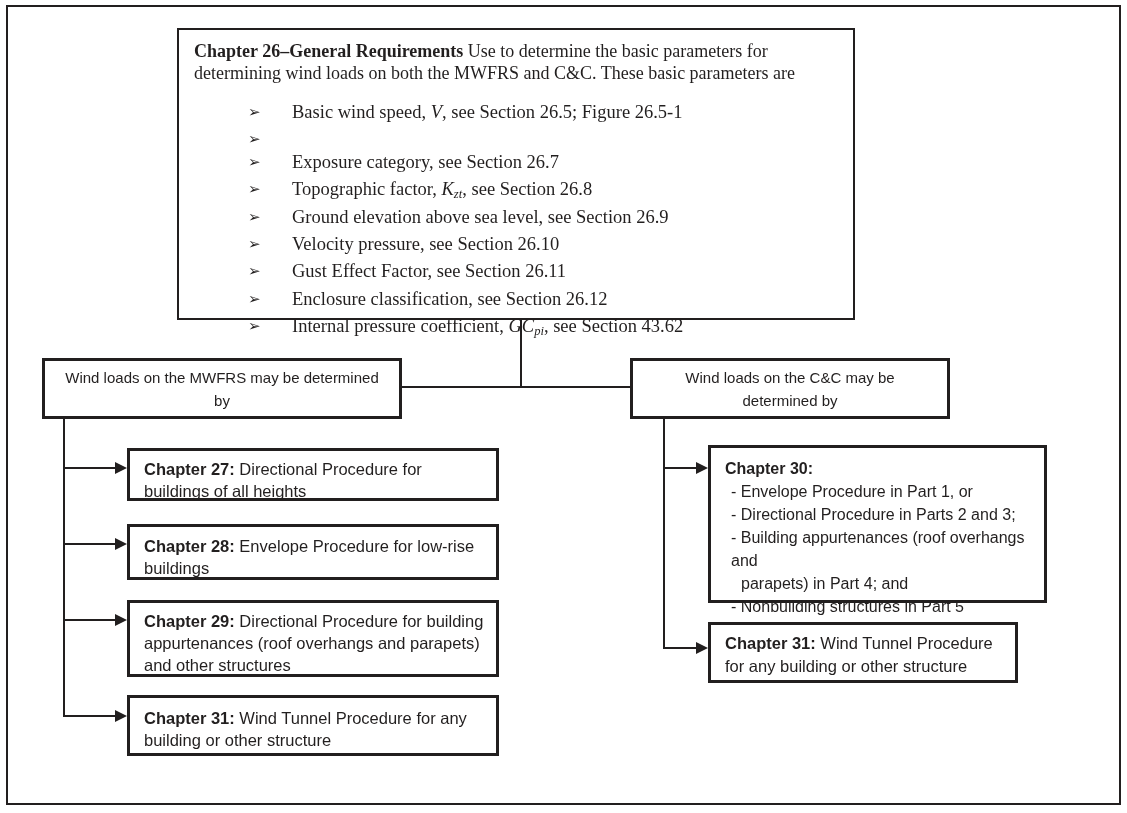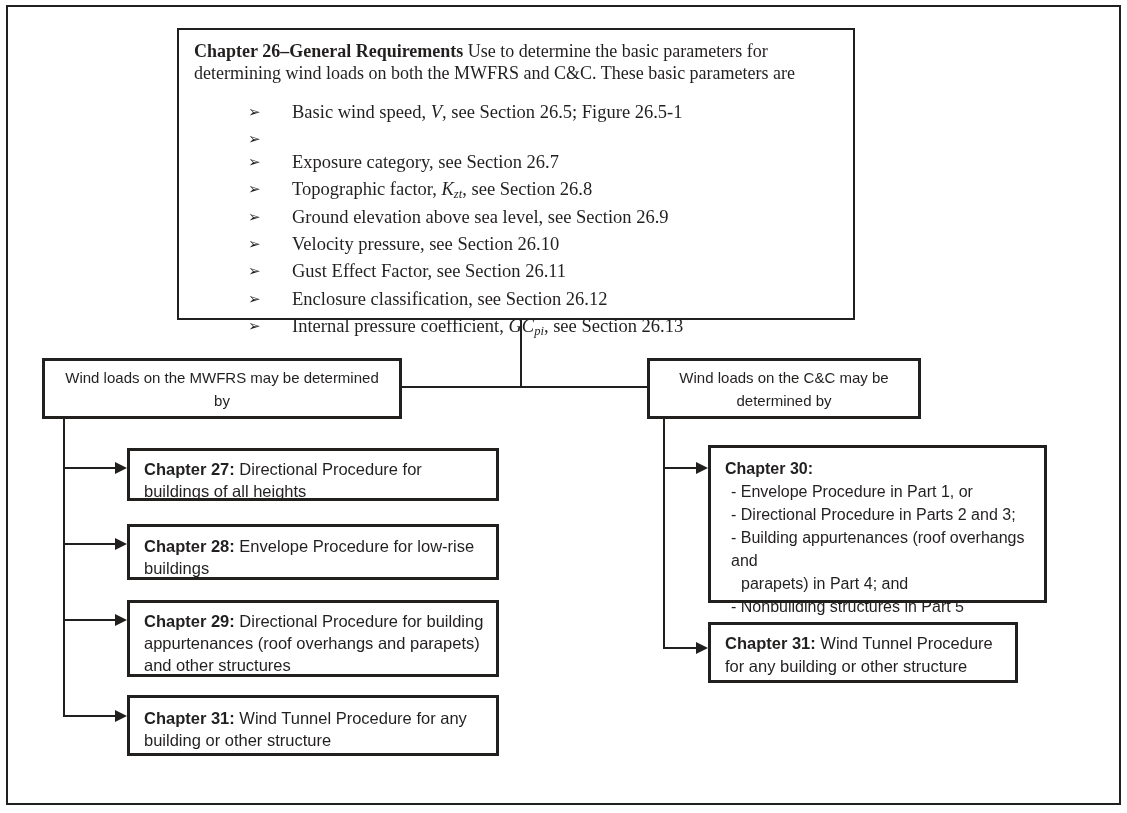--- a/index.html
+++ b/index.html
@@ -36,21 +36,21 @@
   
   .line{background:#221f1f;}
   
   .hdr-box{
     border:3px solid #221f1f;background:#fff;
     display:flex;align-items:center;justify-content:center;
     text-align:center;font-size:15px;line-height:23px;
     padding:0 20px;
   }
   #left-header{left:42px;top:358px;width:360px;height:61px;}
-  #right-header{left:647px;top:358px;width:274px;height:61px;}
+  #right-header{left:630px;top:358px;width:320px;height:61px;}
   
   .chap-box{
     border:3px solid #221f1f;background:#fff;
     font-size:16.5px;line-height:22px;
     padding:5px 12px 0 14px;
   }
   .chap-box b{font-weight:bold;}
   #box-c27{left:127px;top:448px;width:372px;height:53px;padding-top:7px;}
   #box-c28{left:127px;top:524px;width:372px;height:56px;padding-top:8px;}
   #box-c29{left:127px;top:600px;width:372px;height:77px;padding-top:7px;}
@@ -104,21 +104,21 @@
       <div class="bullet-row">
         <span class="bullet-marker">➢</span>
         <span class="bullet-text"><span>Gust Effect Factor, see Section 26.11</span><span class="mvar"></span><span class="msub"></span><span></span></span>
       </div>
       <div class="bullet-row">
         <span class="bullet-marker">➢</span>
         <span class="bullet-text"><span>Enclosure classification, see Section 26.12</span><span class="mvar"></span><span class="msub"></span><span></span></span>
       </div>
       <div class="bullet-row">
         <span class="bullet-marker">➢</span>
-        <span class="bullet-text"><span>Internal pressure coefficient, </span><span class="mvar">GC</span><span class="msub">pi</span><span>, see Section 26.13</span></span>
+        <span class="bullet-text"><span>Internal pressure coefficient, </span><span class="mvar">GC</span><span class="msub">pi</span><span>, see Section 43.62</span></span>
       </div>
     </div>
   </div>
 
   <div class="abs line" style="left:520px;top:320px;width:2px;height:68px;"></div>
   <div class="abs line" style="left:400px;top:386px;width:248px;height:2px;"></div>
 
   <div id="left-header" class="abs hdr-box">
     <span>Wind loads on the MWFRS may be determined by</span>
   </div>

